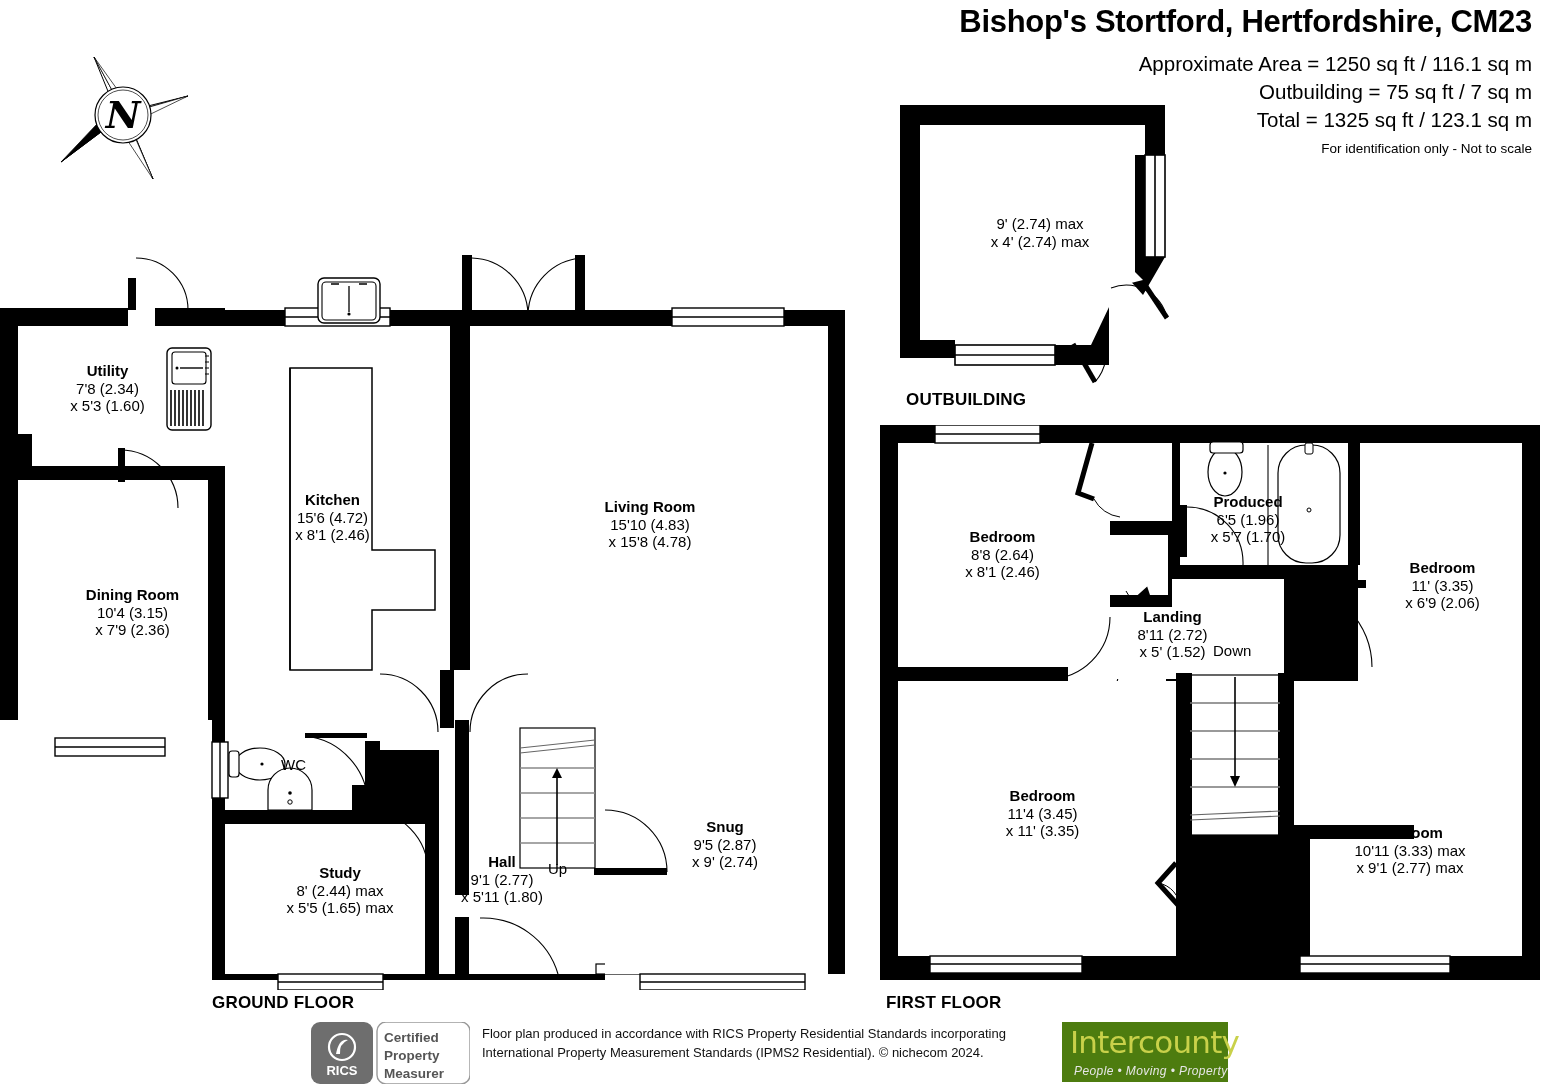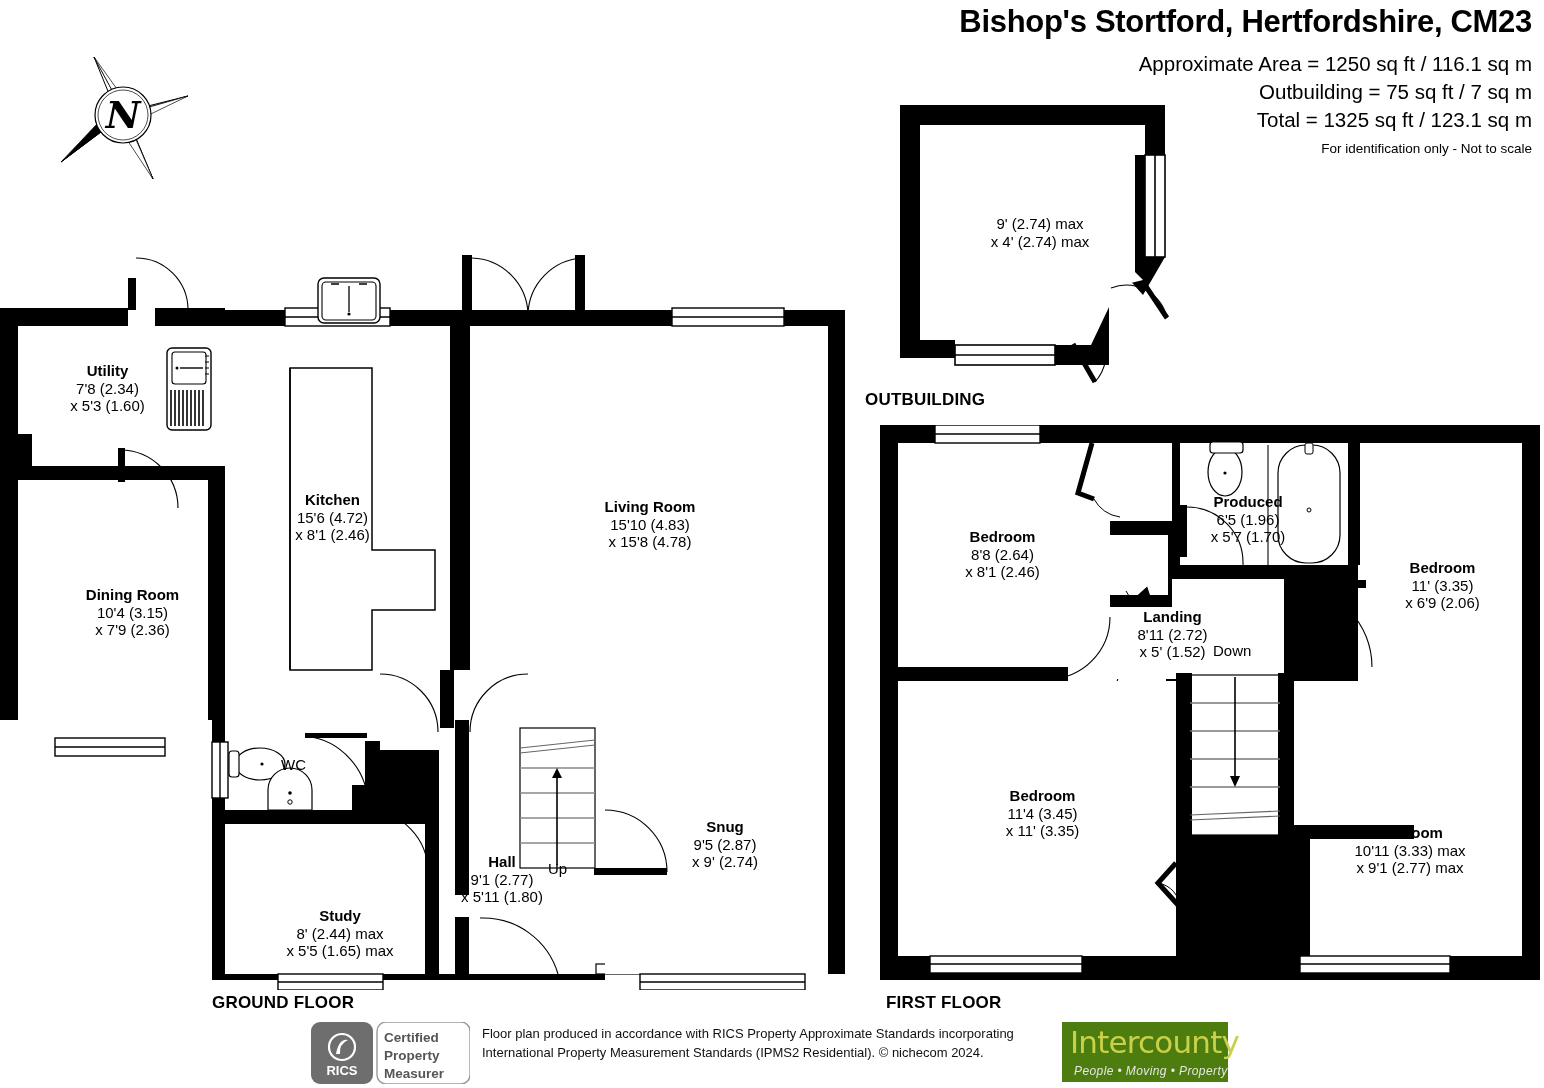--- a/index.html
+++ b/index.html
@@ -72,21 +72,21 @@
   <path d="M272 218 A42 42 0 0 0 216 188" fill="none" stroke="#000" stroke-width="1.1"></path>
 
   <line x1="178" y1="244" x2="200" y2="282" stroke="#000" stroke-width="5"></line>
   <path d="M200 282 A44 44 0 0 0 208 236" fill="none" stroke="#000" stroke-width="1.1"></path>
 </svg>
 </div>
 <div class="abs room" style="left:895px;top:215px;width:290px;">
   <div class="dim">9' (2.74) max</div>
   <div class="dim">x 4' (2.74) max</div>
 </div>
-<div class="abs floor-caption" style="left:865px;top:390px;">OUTBUILDING</div>
+<div class="abs floor-caption" style="left:906px;top:390px;">OUTBUILDING</div>
 
 <div class="abs" style="left:0px;top:250px;">
 <svg width="860" height="740" viewBox="0 0 860 740">
   <g stroke="none" fill="#000">
 
     <path d="M0 58 H155 V5 H48 V20 H0 Z" fill="#fff"></path>
 
     <path d="M0 58 H225 V60 H470 V5 H585 V60 H845 V475 H605 V730 H212 V470 H0 Z" fill="#000"></path>
 
     <rect x="18" y="76" width="190" height="140" fill="#fff"></rect>
@@ -229,21 +229,21 @@
 <div class="abs room" style="left:250px;top:491px;width:165px;">
   <div class="nm">Kitchen</div>
   <div class="dim">15'6 (4.72)</div>
   <div class="dim">x 8'1 (2.46)</div>
 </div>
 <div class="abs room" style="left:565px;top:498px;width:170px;">
   <div class="nm">Living Room</div>
   <div class="dim">15'10 (4.83)</div>
   <div class="dim">x 15'8 (4.78)</div>
 </div>
-<div class="abs room" style="left:245px;top:864px;width:190px;margin-top:43px;">
+<div class="abs room" style="left:245px;top:864px;width:190px;">
   <div class="nm">Study</div>
   <div class="dim">8' (2.44) max</div>
   <div class="dim">x 5'5 (1.65) max</div>
 </div>
 <div class="abs room" style="left:432px;top:853px;width:140px;">
   <div class="nm">Hall</div>
   <div class="dim">9'1 (2.77)</div>
   <div class="dim">x 5'11 (1.80)</div>
 </div>
 <div class="abs room" style="left:650px;top:818px;width:150px;">
@@ -383,20 +383,20 @@
     <circle cx="31" cy="25" r="13" fill="none" stroke="#fff" stroke-width="2.2"></circle>
     <path d="M25 32 q3 -16 12 -14 q-9 4 -8 14 Z" fill="#fff"></path>
     <text x="31" y="53" text-anchor="middle" font-family="Liberation Sans, sans-serif" font-size="13" font-weight="bold" fill="#fff">RICS</text>
     <text x="73" y="20" font-family="Liberation Sans, sans-serif" font-size="13.5" font-weight="bold" fill="#555">Certified</text>
     <text x="73" y="38" font-family="Liberation Sans, sans-serif" font-size="13.5" font-weight="bold" fill="#555">Property</text>
     <text x="73" y="56" font-family="Liberation Sans, sans-serif" font-size="13.5" font-weight="bold" fill="#555">Measurer</text>
   </svg>
 </div>
 
 <div class="abs" id="footer-text">
-  <div>Floor plan produced in accordance with RICS Property Approximate Standards incorporating</div>
+  <div>Floor plan produced in accordance with RICS Property Residential Standards incorporating</div>
   <div>International Property Measurement Standards (IPMS2 Residential).   © nichecom 2024.</div>
 </div>
 
 <div class="abs" id="ic">
   <div class="w">Intercounty</div>
   <div class="s">People  •  Moving  •  Property</div>
 </div>
 
 </body></html>

